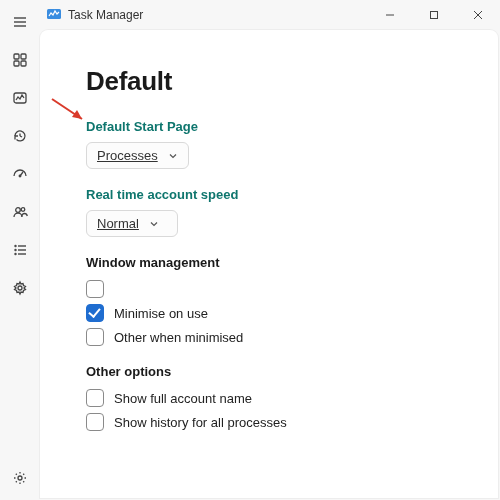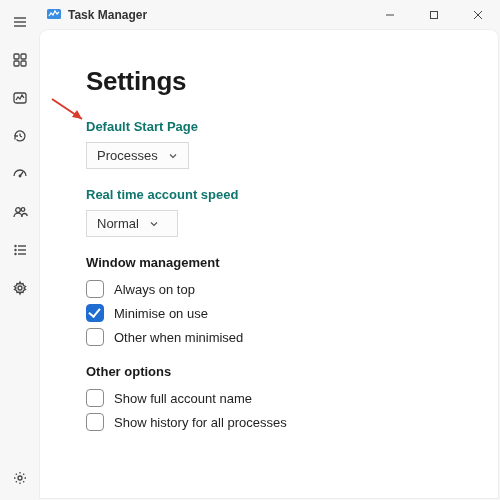--- a/index.html
+++ b/index.html
@@ -19,21 +19,20 @@
   
   .titlebar {
     height: 30px;
     display: flex;
     align-items: center;
     padding: 0 4px 0 46px;
     font-size: 12px;
     color: #333;
     background: #f7f7f7;
     position: relative;
-    font-weight: bold;
   }
   .titlebar .title-wrap {
     position: absolute;
     left: 46px;
     top: 0;
     height: 30px;
     display: flex;
     align-items: center;
     gap: 6px;
     font-size: 12px;
@@ -104,26 +103,27 @@
     font-size: 13px;
     font-weight: 600;
     color: #0f766e;
     margin-bottom: 8px;
   }
   .dropdown {
     display: inline-flex;
     align-items: center;
     gap: 10px;
     border: 1px solid #d9d9d9;
-    border-radius: 0;
+    border-radius: 6px;
     background: #fcfcfc;
     padding: 5px 10px;
     font-size: 13px;
     color: #333;
     min-width: 92px;
+    text-decoration: underline;
   }
   .dropdown .chev {
     display: inline-flex;
   }
   .section-heading {
     font-size: 13px;
     font-weight: 700;
     margin: 6px 0 10px 0;
   }
   .check-row {
@@ -263,21 +263,21 @@
     <div class="side-bottom">
       <svg width="16" height="16" viewBox="0 0 16 16" fill="none" stroke="#444" stroke-width="1.3">
         <circle cx="8" cy="8" r="2"></circle>
         <path d="M8 2v1.5M8 12.5V14M14 8h-1.5M3.5 8H2M12.2 3.8l-1 1M4.8 11.2l-1 1M12.2 12.2l-1-1M4.8 4.8l-1-1"></path>
       </svg>
     </div>
   </div>
 
   <div class="content">
 
-    <h1 class="page-title">Settings</h1>
+    <h1 class="page-title">Default</h1>
 
     <div class="setting-group">
       <div class="setting-label">Default Start Page</div>
       <div class="dropdown">
         <span>Processes</span>
         <span class="chev">
           <svg width="10" height="10" viewBox="0 0 10 10">
               <polyline points="2,3.5 5,6.5 8,3.5" fill="none" stroke="#555" stroke-width="1.2"></polyline>
             </svg>
         </span>
@@ -294,21 +294,20 @@
             </svg>
         </span>
       </div>
     </div>
 
     <div class="setting-group">
       <div class="section-heading">Window management</div>
 
       <div class="check-row">
         <span class="checkbox"></span>
-        <span>Always on top</span>
       </div>
       <div class="check-row">
         <span class="checkbox checked"></span>
         <span>Minimise on use</span>
       </div>
       <div class="check-row">
         <span class="checkbox"></span>
         <span>Other when minimised</span>
       </div>
     </div>

